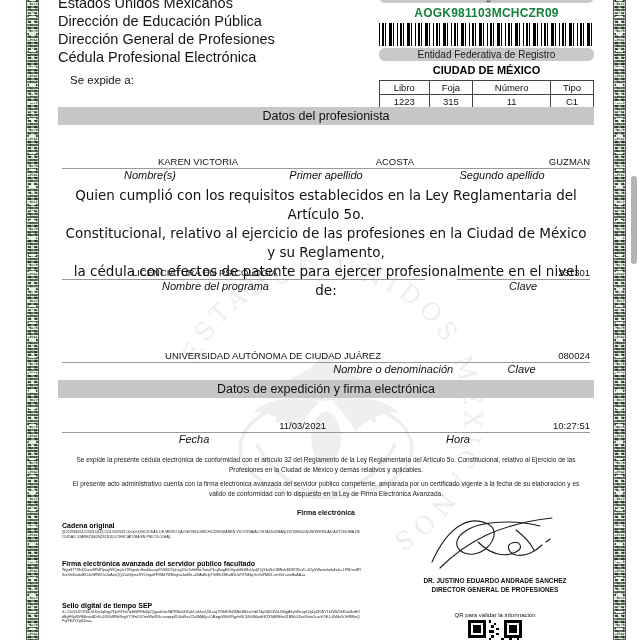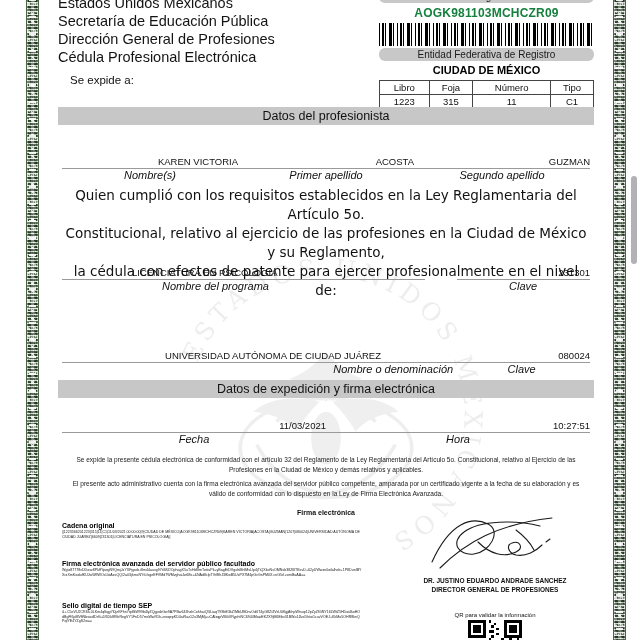--- a/index.html
+++ b/index.html
@@ -311,21 +311,21 @@
             <path d="M100 62 q-10 12 -22 16 q14 4 22 14 q8 -10 22 -14 q-12 -4 -22 -16 z"></path>
             <path d="M96 92 q-26 -6 -40 6 q18 2 26 12 q6 -10 14 -18 z"></path>
             <path d="M104 92 q26 -6 40 6 q-18 2 -26 12 q-6 -10 -14 -18 z"></path>
             <ellipse cx="100" cy="114" rx="9" ry="16"></ellipse>
           </g>
         </svg>
       </div>
 
       <div class="header">
         <div class="header-line">Estados Unidos Mexicanos</div>
-        <div class="header-line">Secretaría de Educación Pública</div>
+        <div class="header-line">Dirección de Educación Pública</div>
         <div class="header-line">Dirección General de Profesiones</div>
         <div class="header-line">Cédula Profesional Electrónica</div>
       </div>
 
       <div class="header-right">
         <div class="grayband">Clave Única de Registro de Población</div>
         <div class="curp">AOGK981103MCHCZR09</div>
         <div class="barcode"></div>
         <div class="grayband">Entidad Federativa de Registro</div>
         <div class="estado">CIUDAD DE MÉXICO</div>

